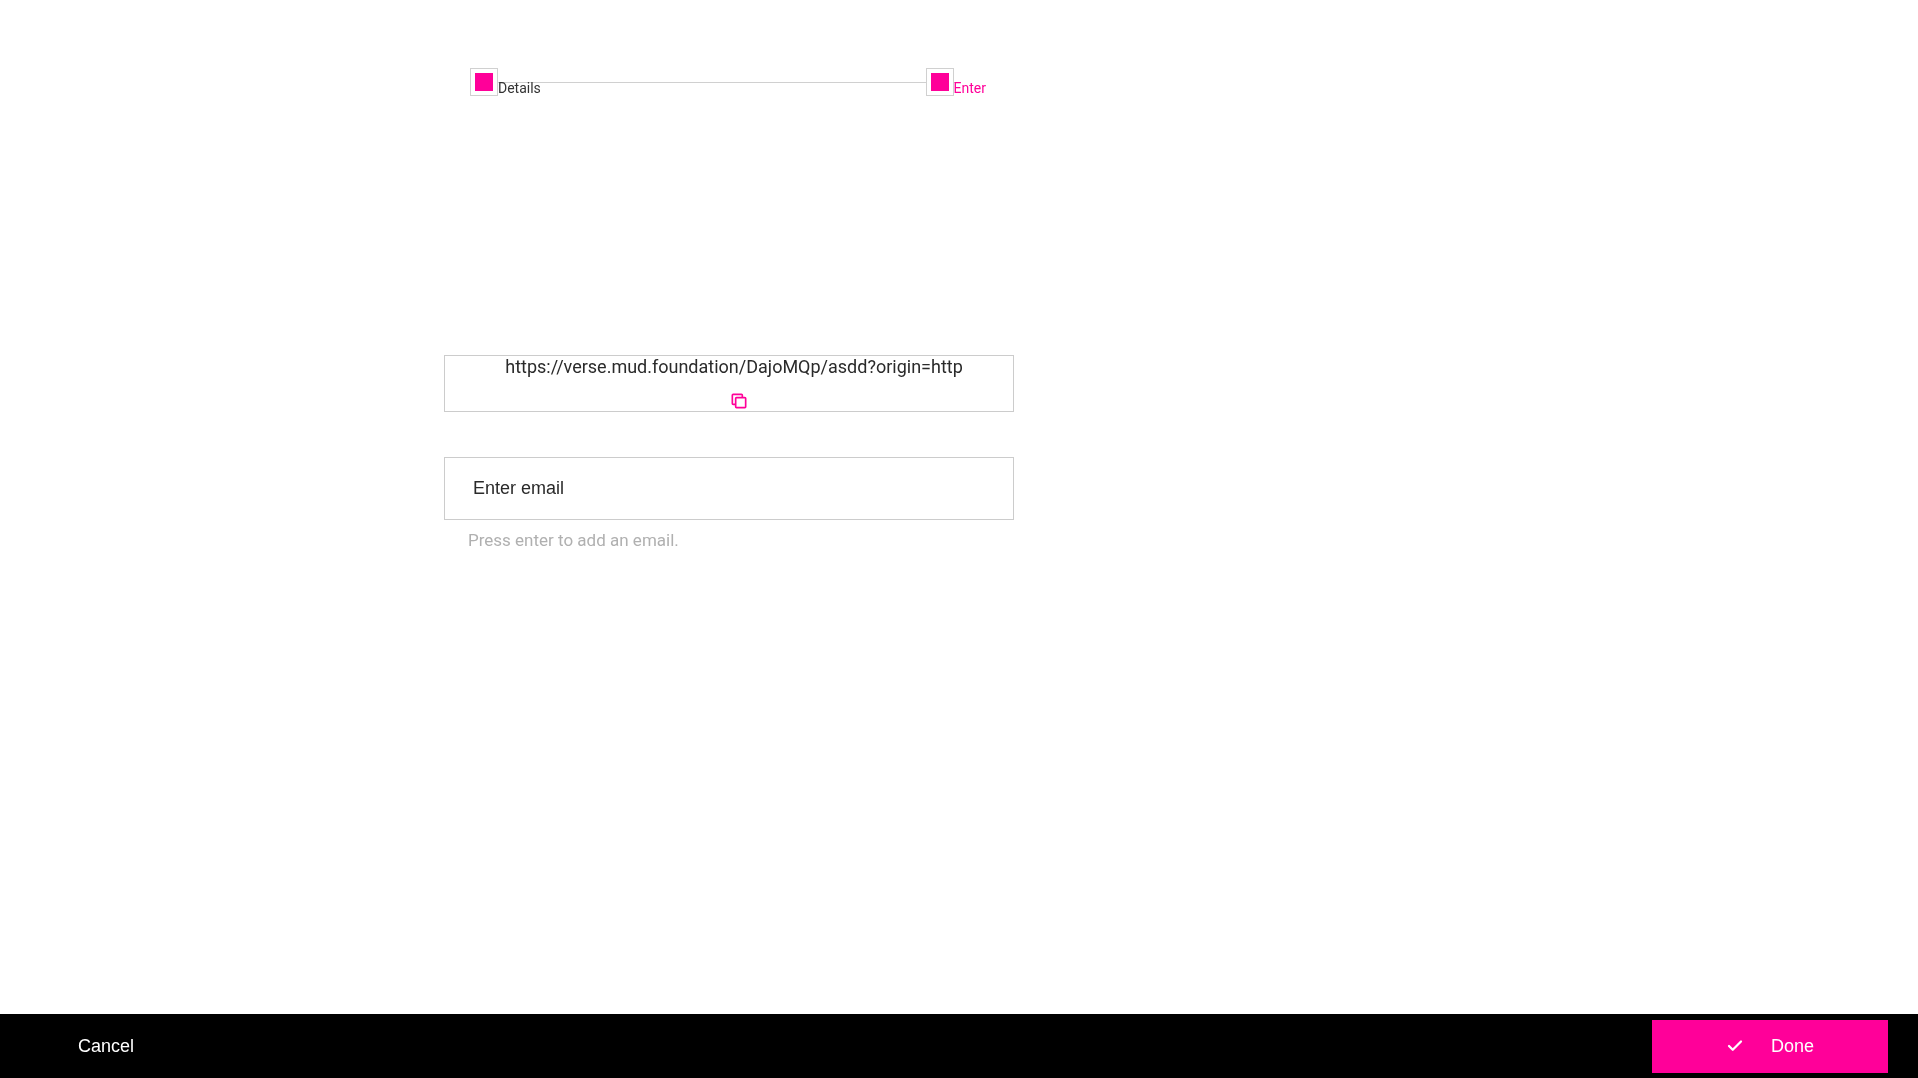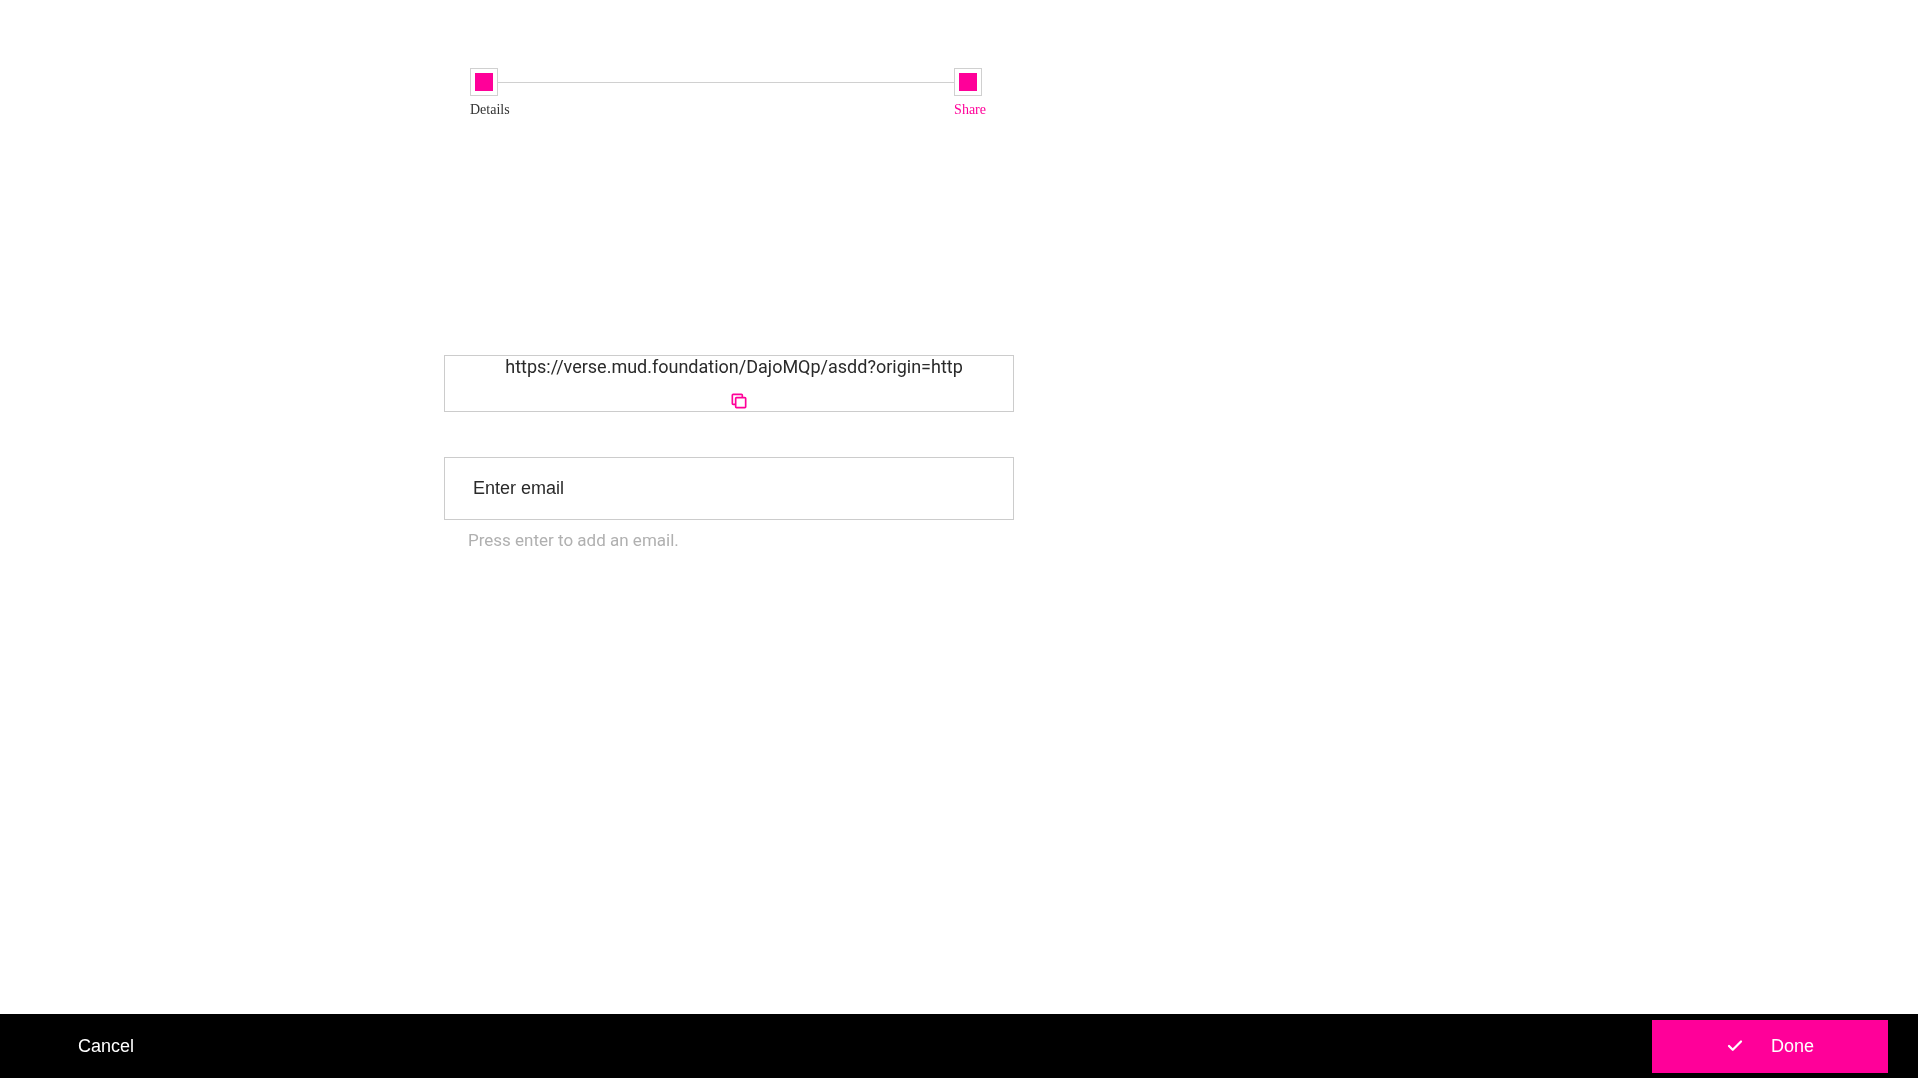--- a/index.html
+++ b/index.html
@@ -23,25 +23,24 @@
       align-items: flex-start;
       justify-content: space-between;
       position: absolute;
       top: 68px;
       left: 470px;
       width: 516px;
     }
     
     .step-item {
       display: flex;
-      flex-direction: column;
-      align-items: flex-start;
+      flex-direction: row;
+      align-items: flex-end;
       position: relative;
       z-index: 2;
-      font-family: Liberation Serif, serif;
     }
     
     .step-box {
       width: 28px;
       height: 28px;
       border: 1px solid #d0d0d0;
       background: #ffffff;
       display: flex;
       align-items: center;
       justify-content: center;
@@ -199,21 +198,21 @@
   <div class="step-item">
     <div class="step-box">
       <div class="step-box-inner"></div>
     </div>
     <div class="step-label">Details</div>
   </div>
   <div class="step-item">
     <div class="step-box">
       <div class="step-box-inner"></div>
     </div>
-    <div class="step-label active">Share</div>
+    <div class="step-label active">Enter</div>
   </div>
 </div>
 
 <div class="url-box">
   <div class="url-text">https://verse.mud.foundation/DajoMQp/asdd?origin=http</div>
   <div class="copy-icon">
     <svg viewBox="0 0 24 24" fill="none" stroke="#ff0099" stroke-width="2">
       <rect x="8" y="8" width="12" height="12" rx="1"></rect>
       <path d="M16 8V5a1 1 0 0 0-1-1H5a1 1 0 0 0-1 1v10a1 1 0 0 0 1 1h3"></path>
     </svg>

